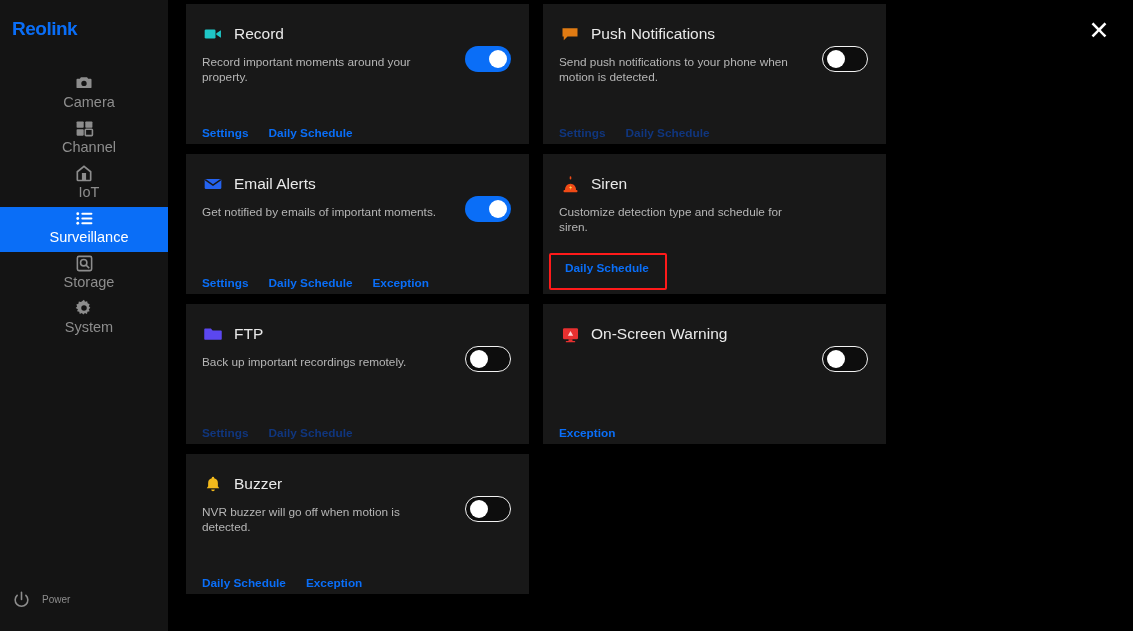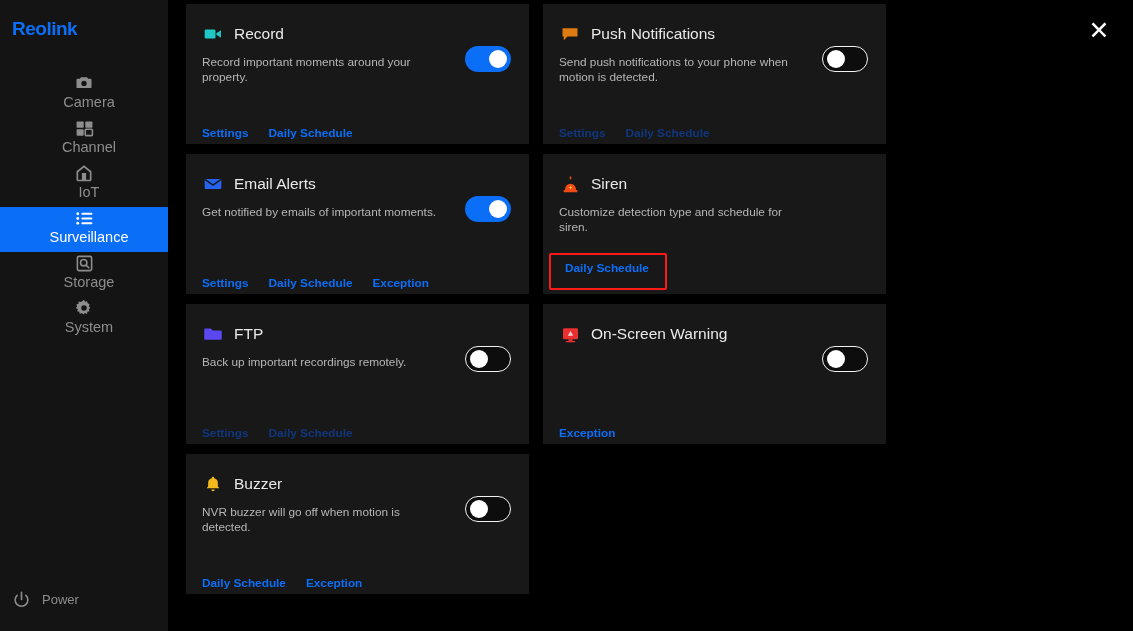--- a/index.html
+++ b/index.html
@@ -49,21 +49,21 @@
     display: flex; align-items: center; justify-content: center;
     flex: 0 0 22px;
   }
   .nav-item .ico svg { display: block; }
   .nav-label { white-space: nowrap; }
 
   #power-item {
     position: absolute; left: 0; bottom: 18px;
     display: flex; align-items: center;
     height: 28px; padding-left: 10px;
-    color: #8d8d8d; font-size: 13px;
+    color: #8d8d8d; font-size: 10px;
   }
   #power-item .ico {
     width: 22px; height: 22px; margin-right: 10px;
     display: flex; align-items: center; justify-content: center;
   }
 
   
   #content {
     position: absolute; left: 168px; top: 0;
     width: 965px; height: 631px;

